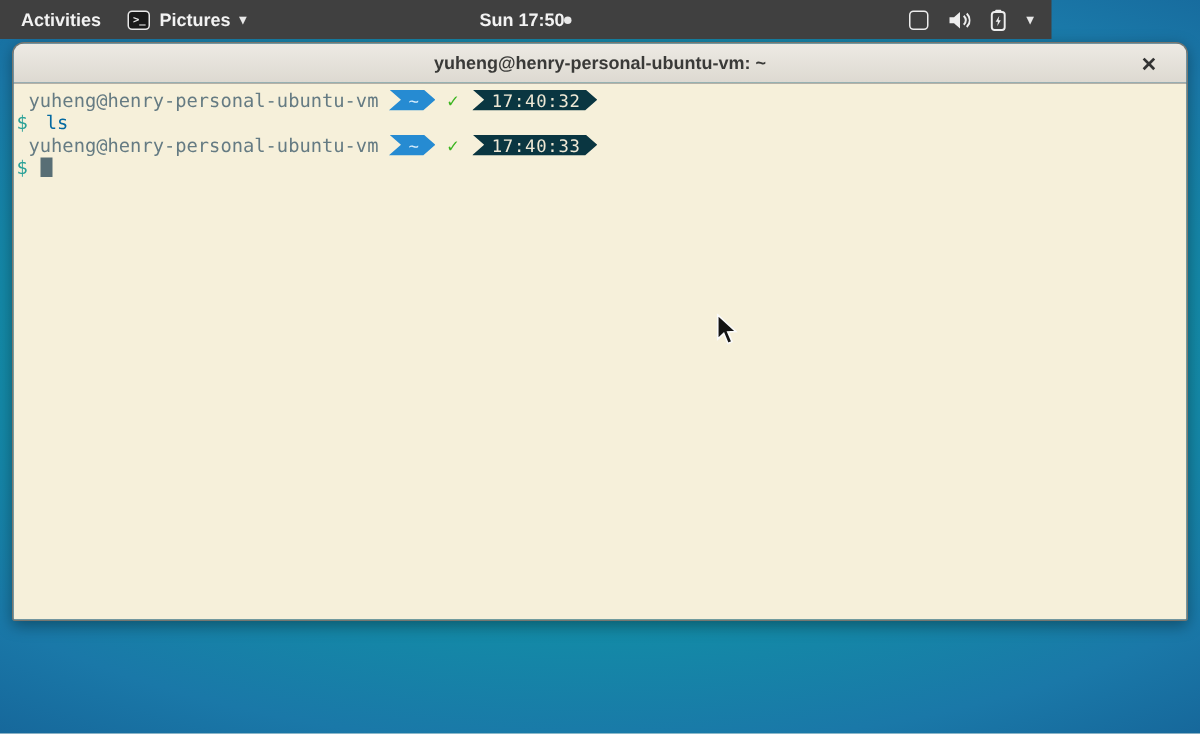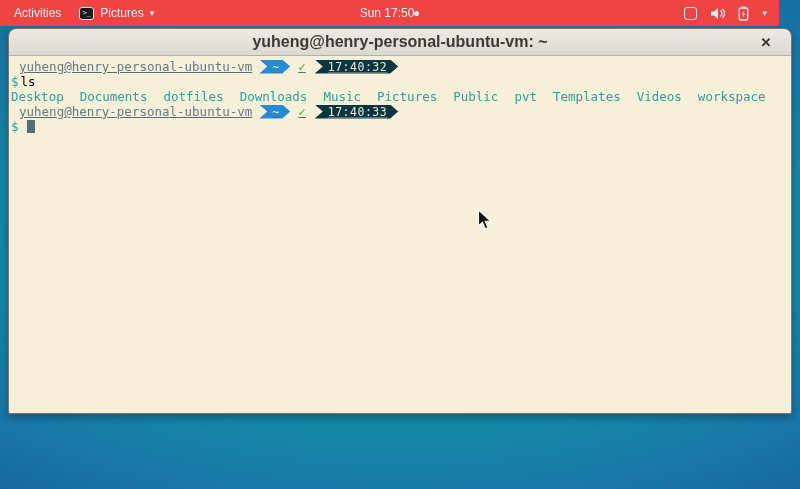--- a/index.html
+++ b/index.html
@@ -6,24 +6,24 @@
   html, body { width: 800px; height: 489px; overflow: hidden; }
   body {
     font-family: "Liberation Sans", sans-serif;
     position: relative;
     background: radial-gradient(95% 75% at 50% 48%,
       #00b2a2 0%, #0f95a6 38%, #1a78a8 72%, #135a90 100%);
   }
 
   
   .topbar {
-    position: absolute; top: 0; left: 0; width: 779px; height: 26px;
-    background: #ef4444; color: #f2f2f2;
+    position: absolute; top: 0; left: 0; width: 701px; height: 26px;
+    background: #404040; color: #f2f2f2;
     display: flex; align-items: center; justify-content: space-between;
-    font-size: 12px; font-weight: 400; z-index: 30;
+    font-size: 12px; font-weight: 700; z-index: 30;
   }
   .topbar-left { display: flex; align-items: center; gap: 14px; padding-left: 10px; }
   .activities { padding: 2px 4px; cursor: default; }
   .appmenu { display: flex; align-items: center; gap: 6px; }
   .term-glyph {
     width: 15px; height: 13px; border: 1px solid #e8e8e8; border-radius: 3px;
     display: inline-flex; align-items: center; justify-content: center;
     font-family: "DejaVu Sans Mono", monospace; font-size: 7px; line-height: 1;
     color: #e8e8e8; background: #1a1a1a;
   }
@@ -43,49 +43,49 @@
     display: flex; flex-direction: column; overflow: hidden; z-index: 10;
   }
   .titlebar {
     height: 27px; flex: 0 0 27px;
     background: linear-gradient(#edeae4, #ddd9d1);
     border-bottom: 1px solid #b5b1a7;
     display: flex; align-items: center; position: relative;
   }
   .titlebar-title {
     position: absolute; left: 0; right: 0; text-align: center;
-    font-size: 16px; font-weight: 700; color: #3a3a38;
+    font-size: 12px; font-weight: 700; color: #3a3a38;
   }
   .close-btn {
     position: absolute; right: 14px; top: 0; height: 27px; width: 22px;
     display: flex; align-items: center; justify-content: center;
     color: #333; font-size: 13px; font-weight: 700; cursor: default;
   }
   .term-body {
     flex: 1; background: #f6f0da;
     font-family: "DejaVu Sans Mono", monospace;
     font-size: 12.5px; line-height: 15px; color: #586e75;
     padding: 3px 2px; overflow: hidden;
   }
   .term-line { white-space: pre; display: flex; align-items: center; height: 15px; }
-  .prompt-line { padding-left: 8px; text-decoration: underline; }
+  .prompt-line { padding-left: 8px; }
   .prompt-user { color: #657b83; }
 
   .pl-seg {
     display: inline-flex; align-items: center; justify-content: center;
     height: 14px; line-height: 14px; margin-left: 7px;
     padding: 0 11px 0 13px; font-size: 11.5px;
     clip-path: polygon(0 0, calc(100% - 8px) 0, 100% 50%, calc(100% - 8px) 100%, 0 100%, 8px 50%);
   }
   .pl-path { background: #268bd2; color: #d6ecfb; }
   .pl-time { background: #0a3641; color: #eee8d5; letter-spacing: 0.5px; text-align: right; }
   .check { color: #3cb520; font-weight: 700; margin-left: 8px; margin-right: 2px; }
 
   .dollar { color: #2aa198; }
-  .cmd { color: #000000; margin-left: 2px; }
+  .cmd { color: #0369a1; margin-left: 12px; }
   .dir { color: #2aa198; margin-right: 16px; }
   .cursor-block {
     display: inline-block; width: 8px; height: 13px;
     background: #586e75; margin-left: 8px;
   }
 
   
   .mouse { position: absolute; left: 477px; top: 209px; z-index: 40; pointer-events: none; }
 </style>
 </head>
@@ -137,33 +137,20 @@
       <span class="pl-seg pl-path">~</span>
       <span class="check">✓</span>
       <span class="pl-seg pl-time">17:40:32</span>
     </div>
 
     <div class="term-line">
       <span class="dollar">$</span>
       <span class="cmd">ls</span>
     </div>
 
-    <div class="term-line">
-      <span class="dir">Desktop</span>
-      <span class="dir">Documents</span>
-      <span class="dir">dotfiles</span>
-      <span class="dir">Downloads</span>
-      <span class="dir">Music</span>
-      <span class="dir">Pictures</span>
-      <span class="dir">Public</span>
-      <span class="dir">pvt</span>
-      <span class="dir">Templates</span>
-      <span class="dir">Videos</span>
-      <span class="dir">workspace</span>
-    </div>
 
     <div class="term-line prompt-line">
       <span class="prompt-user">yuheng@henry-personal-ubuntu-vm</span>
       <span class="pl-seg pl-path">~</span>
       <span class="check">✓</span>
       <span class="pl-seg pl-time">17:40:33</span>
     </div>
 
     <div class="term-line">
       <span class="dollar">$</span>

